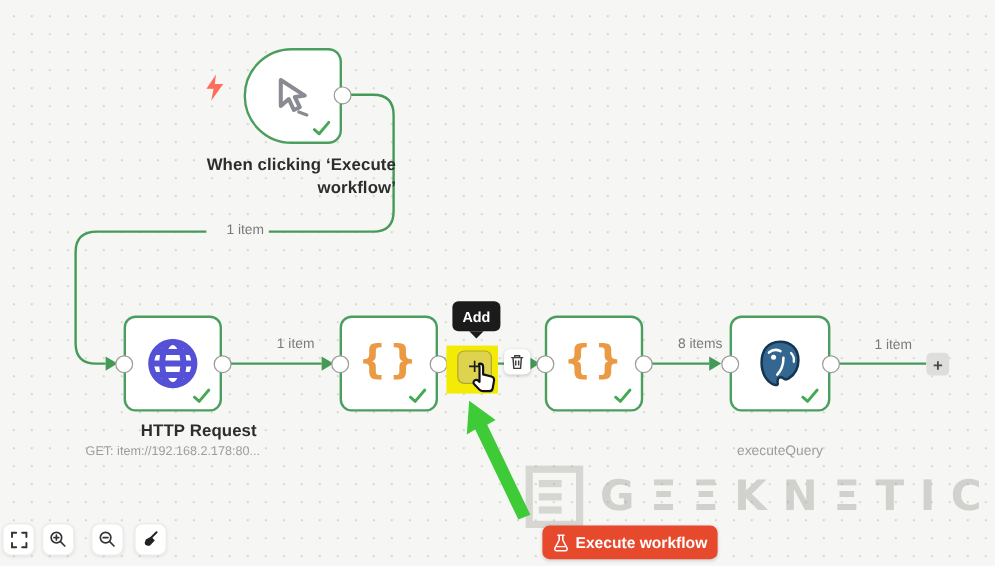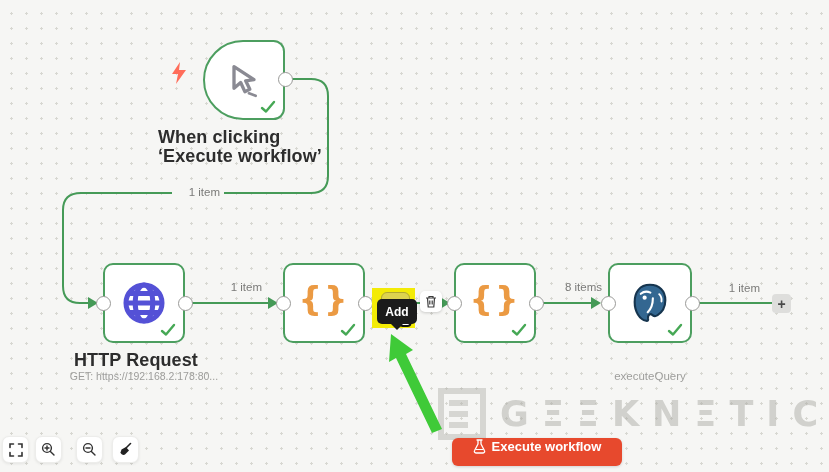--- a/index.html
+++ b/index.html
@@ -18,21 +18,21 @@
     border:2px solid #4c9e5f;border-radius:10px;box-sizing:border-box;
     display:flex;align-items:center;justify-content:center;z-index:2;
   }
   .node.trigger{border-radius:42px 12px 12px 42px;}
   .check{position:absolute;right:7px;bottom:4px;z-index:3;}
   .port{
     position:absolute;width:15px;height:15px;border-radius:50%;
     background:#fff;border:1.6px solid #9a9a98;box-sizing:border-box;z-index:3;
   }
   .node-label{
-    position:absolute;text-align:left;font-size:18px;font-weight:700;
+    position:absolute;text-align:right;font-size:14px;font-weight:700;
     color:#2d2d2d;z-index:2;letter-spacing:.1px;
   }
   .node-sub{
     position:absolute;text-align:center;font-size:10.5px;color:#9d9d9b;z-index:2;
   }
   .conn-label{
     position:absolute;font-size:11.5px;color:#7a7a78;z-index:2;text-align:right;
   }
   .onl{background:#f6f6f4;padding:0 4px;}
   .braces{font-size:33px;font-weight:700;color:#EB9A43;letter-spacing:2px;margin-top:-8px;font-family:"DejaVu Sans",sans-serif;}
@@ -47,37 +47,37 @@
     color:#1c1c1c;font-size:19px;font-weight:400;display:flex;align-items:center;justify-content:center;line-height:1;
   }
   .trashbtn{
     position:absolute;left:420px;top:291px;width:22px;height:21px;background:#fff;
     border-radius:5px;box-shadow:0 1px 3px rgba(0,0,0,.18);z-index:4;
     display:flex;align-items:center;justify-content:center;
   }
   .tooltip{
     position:absolute;left:377px;top:251px;width:40px;height:25px;background:#1b1b1b;
     border-radius:5px;color:#fff;font-size:12px;font-weight:700;z-index:5;
-    display:flex;align-items:center;justify-content:center;margin-top:48px;
+    display:flex;align-items:center;justify-content:center;
   }
   .tooltip:after{
     content:"";position:absolute;left:50%;bottom:-6px;transform:translateX(-50%);
     border:6px solid transparent;border-top-color:#1b1b1b;border-bottom:none;
   }
   
   .tool{
     position:absolute;width:27px;height:27px;background:#fff;border:1px solid #ededeb;
     border-radius:7px;box-shadow:0 1px 3px rgba(0,0,0,.08);box-sizing:border-box;
     display:flex;align-items:center;justify-content:center;z-index:6;
   }
   
   .exec{
-    position:absolute;left:452px;top:438px;width:170px;height:28px;background:#E7492D;
+    position:absolute;left:452px;top:438px;width:146px;height:28px;background:#E7492D;
     border:none;border-radius:6px;color:#fff;font-size:13px;font-weight:700;
-    display:flex;justify-content:center;gap:6px;z-index:7;
+    display:flex;align-items:center;justify-content:center;gap:6px;z-index:7;
     font-family:"Liberation Sans",sans-serif;box-shadow:0 1px 3px rgba(0,0,0,.15);
   }
   
   .wm{position:absolute;left:438px;top:388px;display:flex;align-items:center;z-index:4;}
   .wm-box{
     width:48px;height:52px;border:6px solid rgba(175,175,168,.45);box-sizing:border-box;
     display:flex;flex-direction:column;justify-content:center;gap:5px;padding-left:5px;
   }
   .wm-bar{width:19px;height:6px;background:rgba(175,175,168,.45);}
   .wm-text{
@@ -134,21 +134,21 @@
       <ellipse cx="12" cy="12" rx="4.6" ry="9.4"></ellipse>
       <path d="M2.6 12 H21.4 M4.1 7 H19.9 M4.1 17 H19.9"></path>
     </svg>
     <svg class="check" width="16" height="14" viewBox="0 0 16 14" fill="none" stroke="#46a855" stroke-width="2.4" stroke-linecap="round" stroke-linejoin="round">
       <path d="M2 8 L6 11.5 L14 2"></path>
     </svg>
   </div>
   <div class="port" style="left:95.5px;top:295.5px;"></div>
   <div class="port" style="left:177.5px;top:295.5px;"></div>
   <div class="node-label" style="left:74px;top:350px;width:140px;">HTTP Request</div>
-  <div class="node-sub" style="left:39px;top:370px;width:210px;">GET: https://192.168.2.178:80...</div>
+  <div class="node-sub" style="left:39px;top:370px;width:210px;">GET: item://192.168.2.178:80...</div>
 
   <div class="node" style="left:283px;top:263px;">
     <span class="braces">{}</span>
     <svg class="check" width="16" height="14" viewBox="0 0 16 14" fill="none" stroke="#46a855" stroke-width="2.4" stroke-linecap="round" stroke-linejoin="round">
       <path d="M2 8 L6 11.5 L14 2"></path>
     </svg>
   </div>
   <div class="port" style="left:275.5px;top:295.5px;"></div>
   <div class="port" style="left:357.5px;top:295.5px;"></div>
 

